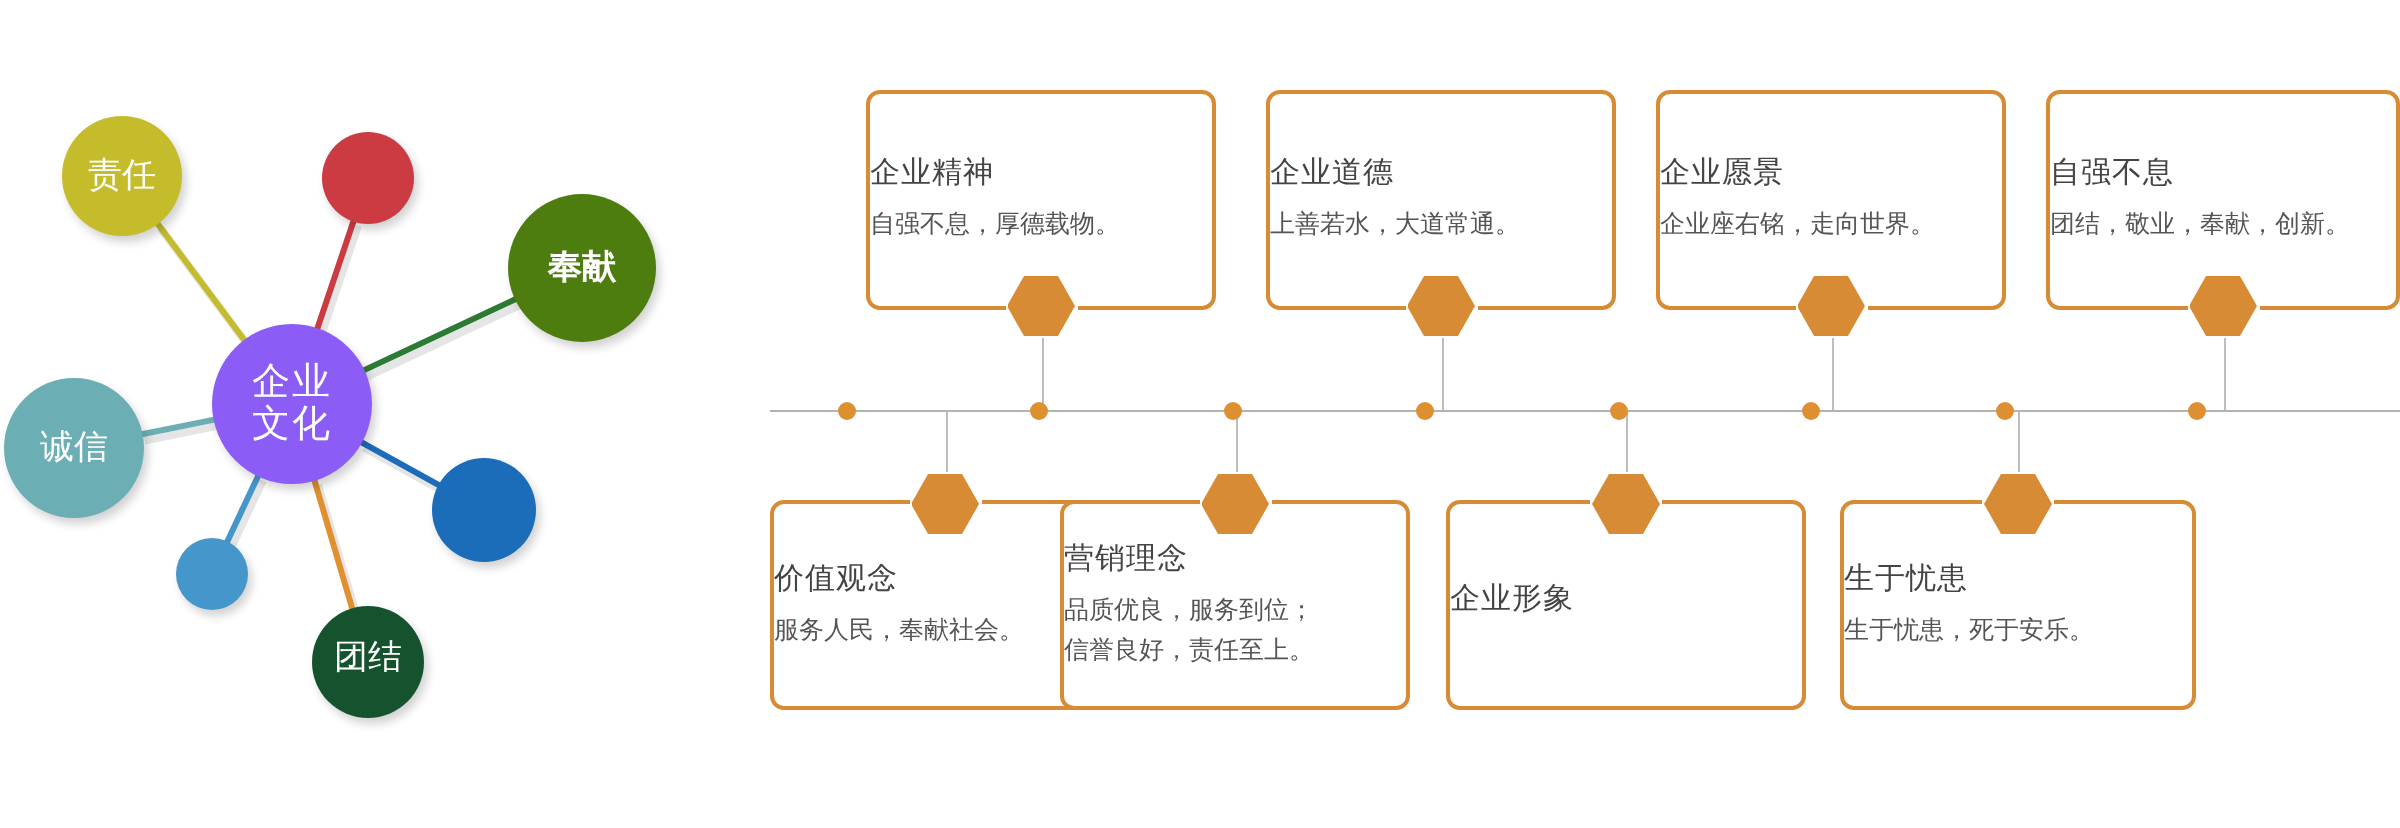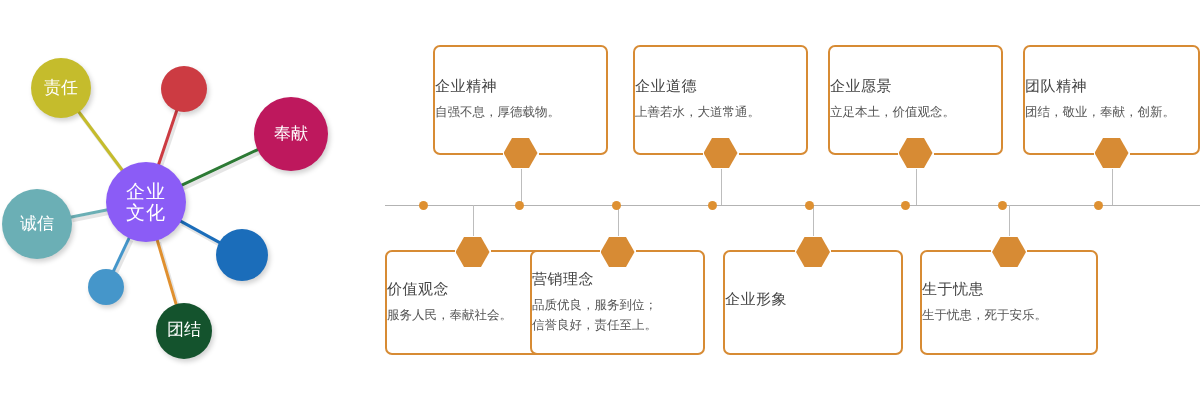--- a/index.html
+++ b/index.html
@@ -100,21 +100,21 @@
         <line x1="115.23854961760796" y1="274.6180820625831" x2="131.39391558313469" y2="240.28792938583877" stroke="rgba(0,0,0,0.10)" stroke-width="4"></line>
         <line x1="113.23854961760796" y1="271.6180820625831" x2="129.39391558313469" y2="237.28792938583877" stroke="#4596ca" stroke-width="3"></line>
         <line x1="222.11388387579746" y1="245.91704005642984" x2="182.14234115375598" y2="223.84941751196945" stroke="rgba(0,0,0,0.10)" stroke-width="4"></line>
         <line x1="220.11388387579746" y1="242.91704005642984" x2="180.14234115375598" y2="220.84941751196945" stroke="#1b6dba" stroke-width="3"></line>
         <line x1="178.3706400672707" y1="308.10033075468215" x2="159.02018656949787" y2="242.41063335434805" stroke="rgba(0,0,0,0.10)" stroke-width="4"></line>
         <line x1="176.3706400672707" y1="305.10033075468215" x2="157.02018656949787" y2="239.41063335434805" stroke="#e0902f" stroke-width="3"></line>
       </svg>
     <div id="mm-nodes">
         <div class="node big" style="left: 31px; top: 58px; width: 60px; height: 60px; background: rgb(197, 188, 44);"><span>责任</span></div>
         <div class="node med" style="left: 161px; top: 66px; width: 46px; height: 46px; background: rgb(204, 59, 66);"><span></span></div>
-        <div class="node big" style="left: 254px; top: 97px; width: 74px; height: 74px; background: #be185d;"><span>奉献</span></div>
+        <div class="node big" style="left: 254px; top: 97px; width: 74px; height: 74px; background: #4d7c0f; font-weight: bold;"><span>奉献</span></div>
         <div class="node big" style="left: 2px; top: 189px; width: 70px; height: 70px; background: rgb(107, 175, 181);"><span>诚信</span></div>
         <div class="node med" style="left: 88px; top: 269px; width: 36px; height: 36px; background: rgb(69, 150, 202);"><span></span></div>
         <div class="node med" style="left: 216px; top: 229px; width: 52px; height: 52px; background: rgb(27, 109, 186);"><span></span></div>
         <div class="node big" style="left: 156px; top: 303px; width: 56px; height: 56px; background: #14532d; font-family: Liberation Mono, monospace;"><span>团结</span></div>
         <div class="node center" style="left: 106px; top: 162px; width: 80px; height: 80px; background: #8b5cf6;"><span>企业
 文化</span></div>
       </div>
   </div>
 
   <div class="timeline" id="timeline">
@@ -147,26 +147,26 @@
           <div class="hex" style="background: rgb(215, 139, 52);"></div>
         </div>
         <div class="card top" style="left: 248px; top: 45px; width: 175px; height: 110px; border-color: rgb(215, 139, 52);">
           <div class="title">企业道德</div>
           <div class="desc">上善若水，大道常通。</div>
           <div class="gap"></div>
           <div class="hex" style="background: rgb(215, 139, 52);"></div>
         </div>
         <div class="card top" style="left: 443px; top: 45px; width: 175px; height: 110px; border-color: rgb(215, 139, 52);">
           <div class="title">企业愿景</div>
-          <div class="desc">立足本土，价值观念。</div>
+          <div class="desc">企业座右铭，走向世界。</div>
           <div class="gap"></div>
           <div class="hex" style="background: rgb(215, 139, 52);"></div>
         </div>
         <div class="card top" style="left: 638px; top: 45px; width: 177px; height: 110px; border-color: rgb(215, 139, 52);">
-          <div class="title">团队精神</div>
+          <div class="title">自强不息</div>
           <div class="desc">团结，敬业，奉献，创新。</div>
           <div class="gap"></div>
           <div class="hex" style="background: rgb(215, 139, 52);"></div>
         </div>
         <div class="card bottom" style="left: 0px; top: 250px; width: 175px; height: 105px; border-color: rgb(215, 139, 52);">
           <div class="title">价值观念</div>
           <div class="desc">服务人民，奉献社会。</div>
           <div class="gap"></div>
           <div class="hex" style="background: rgb(215, 139, 52);"></div>
         </div>

